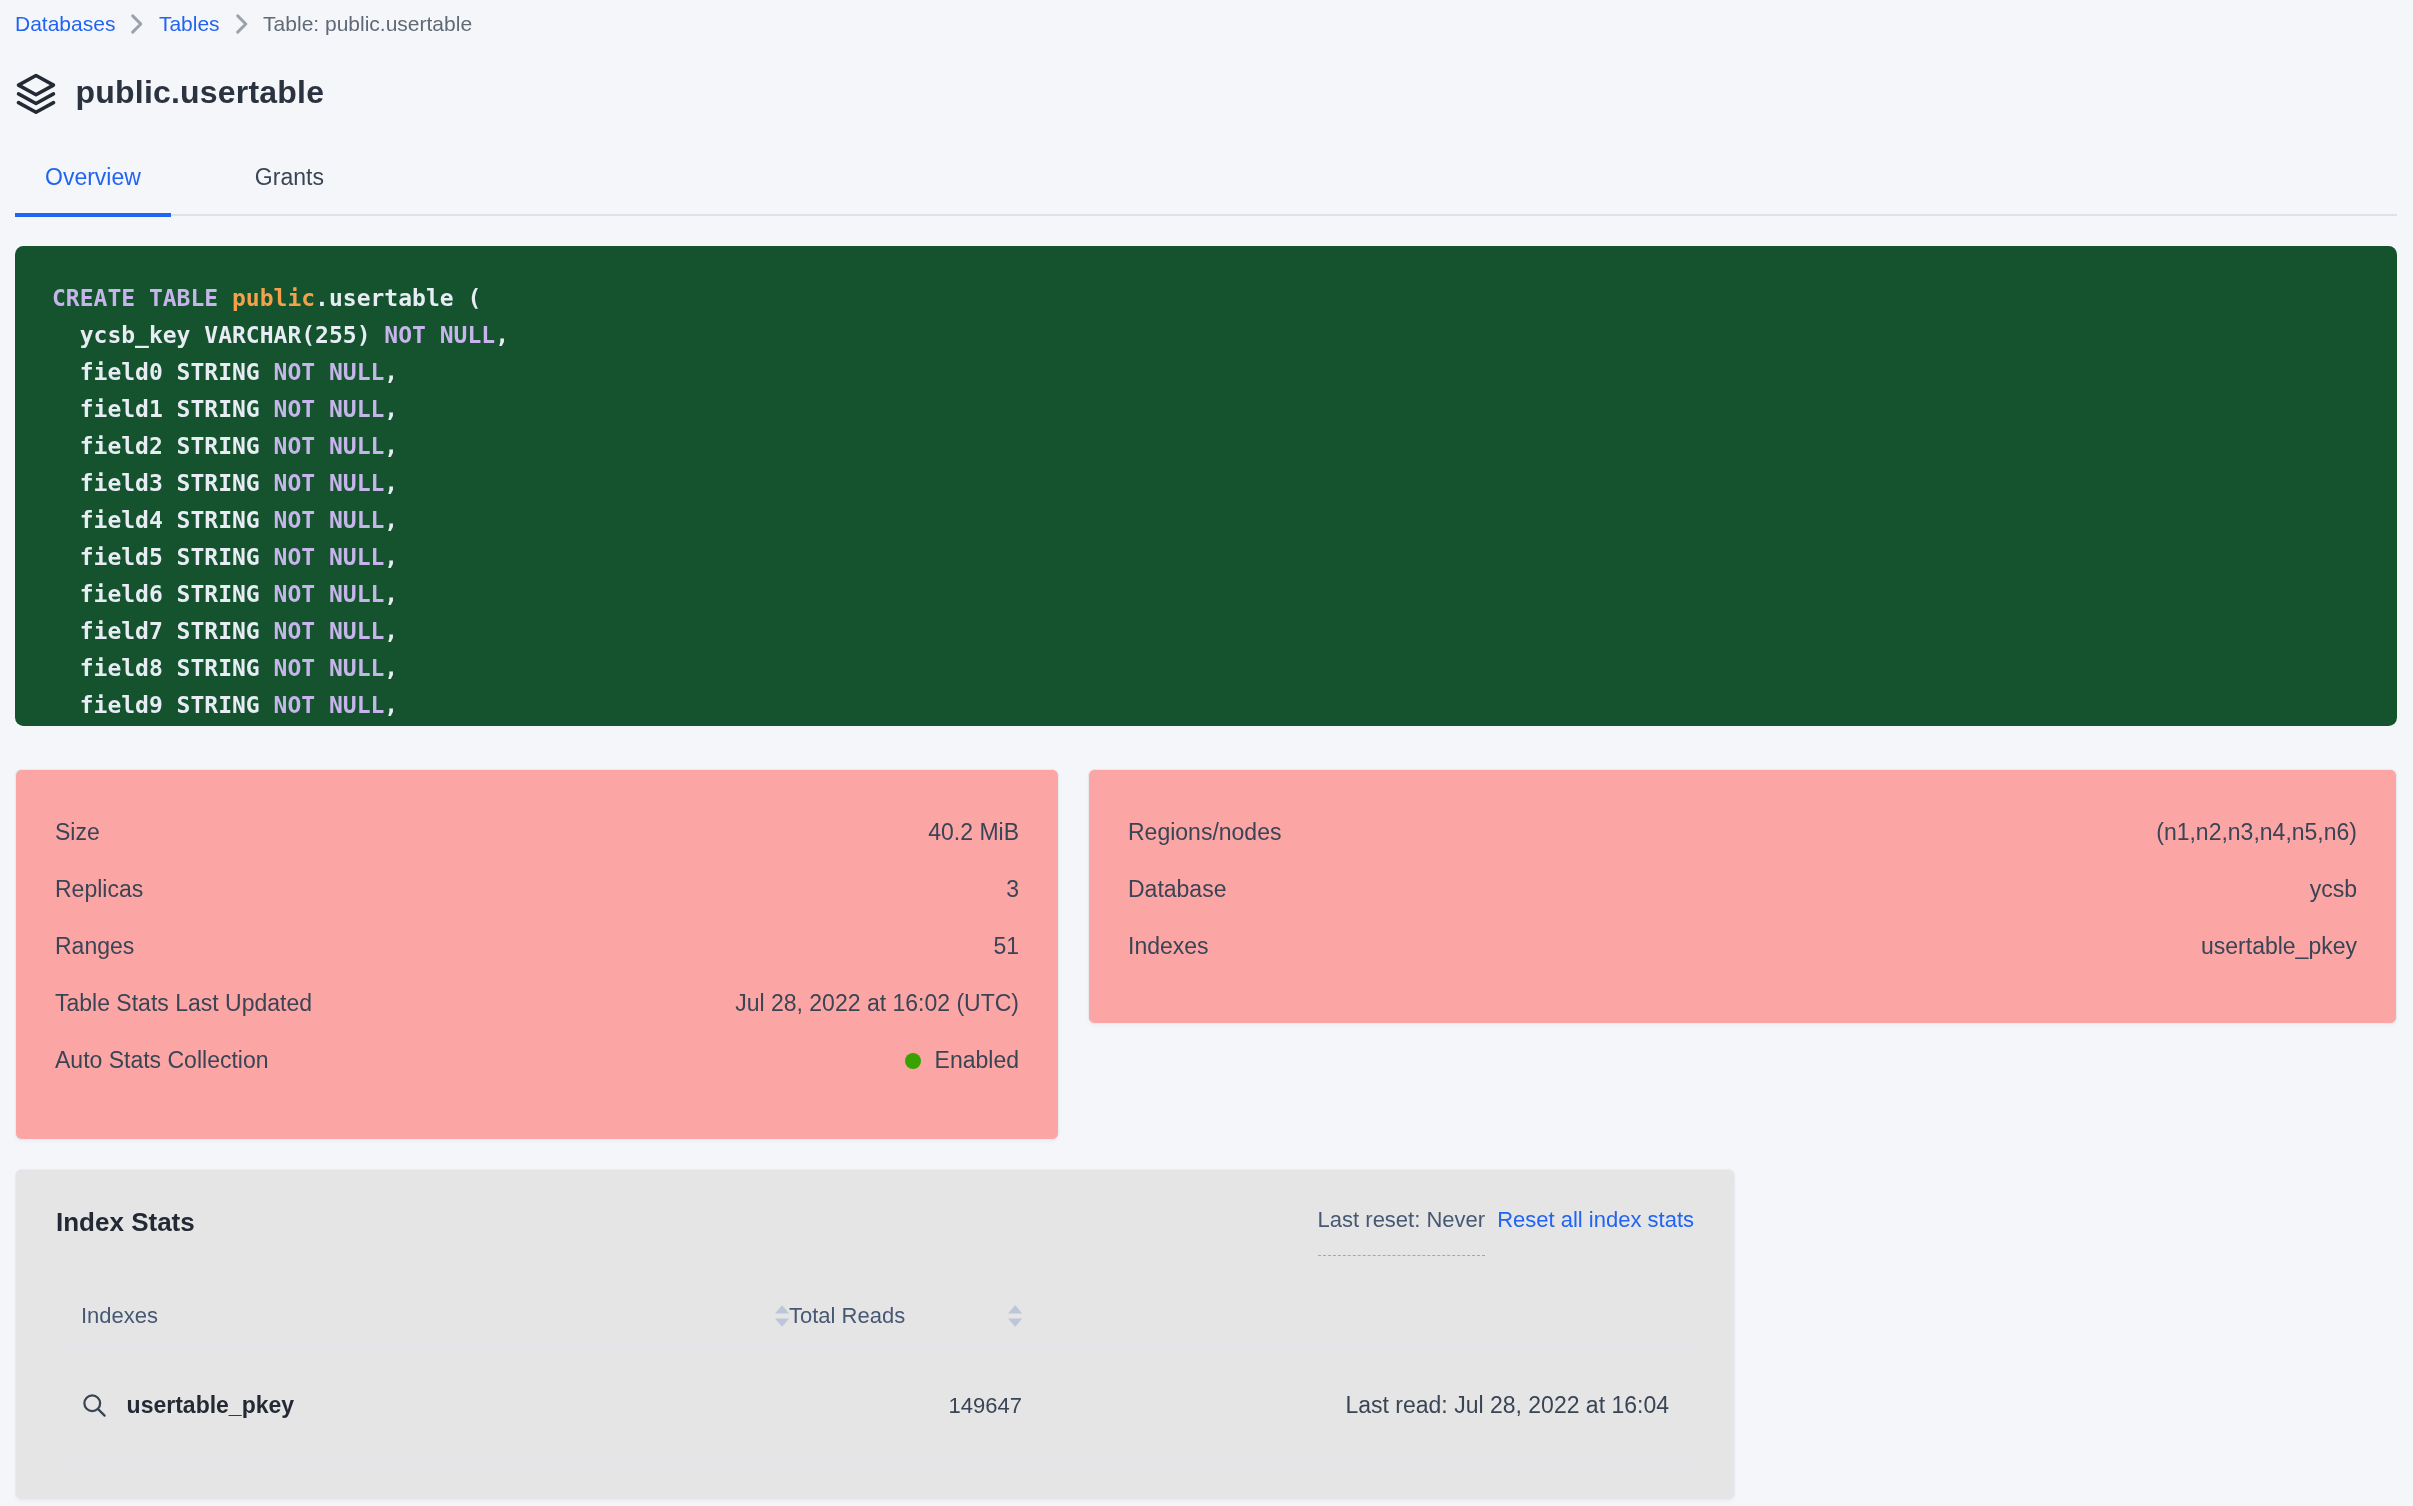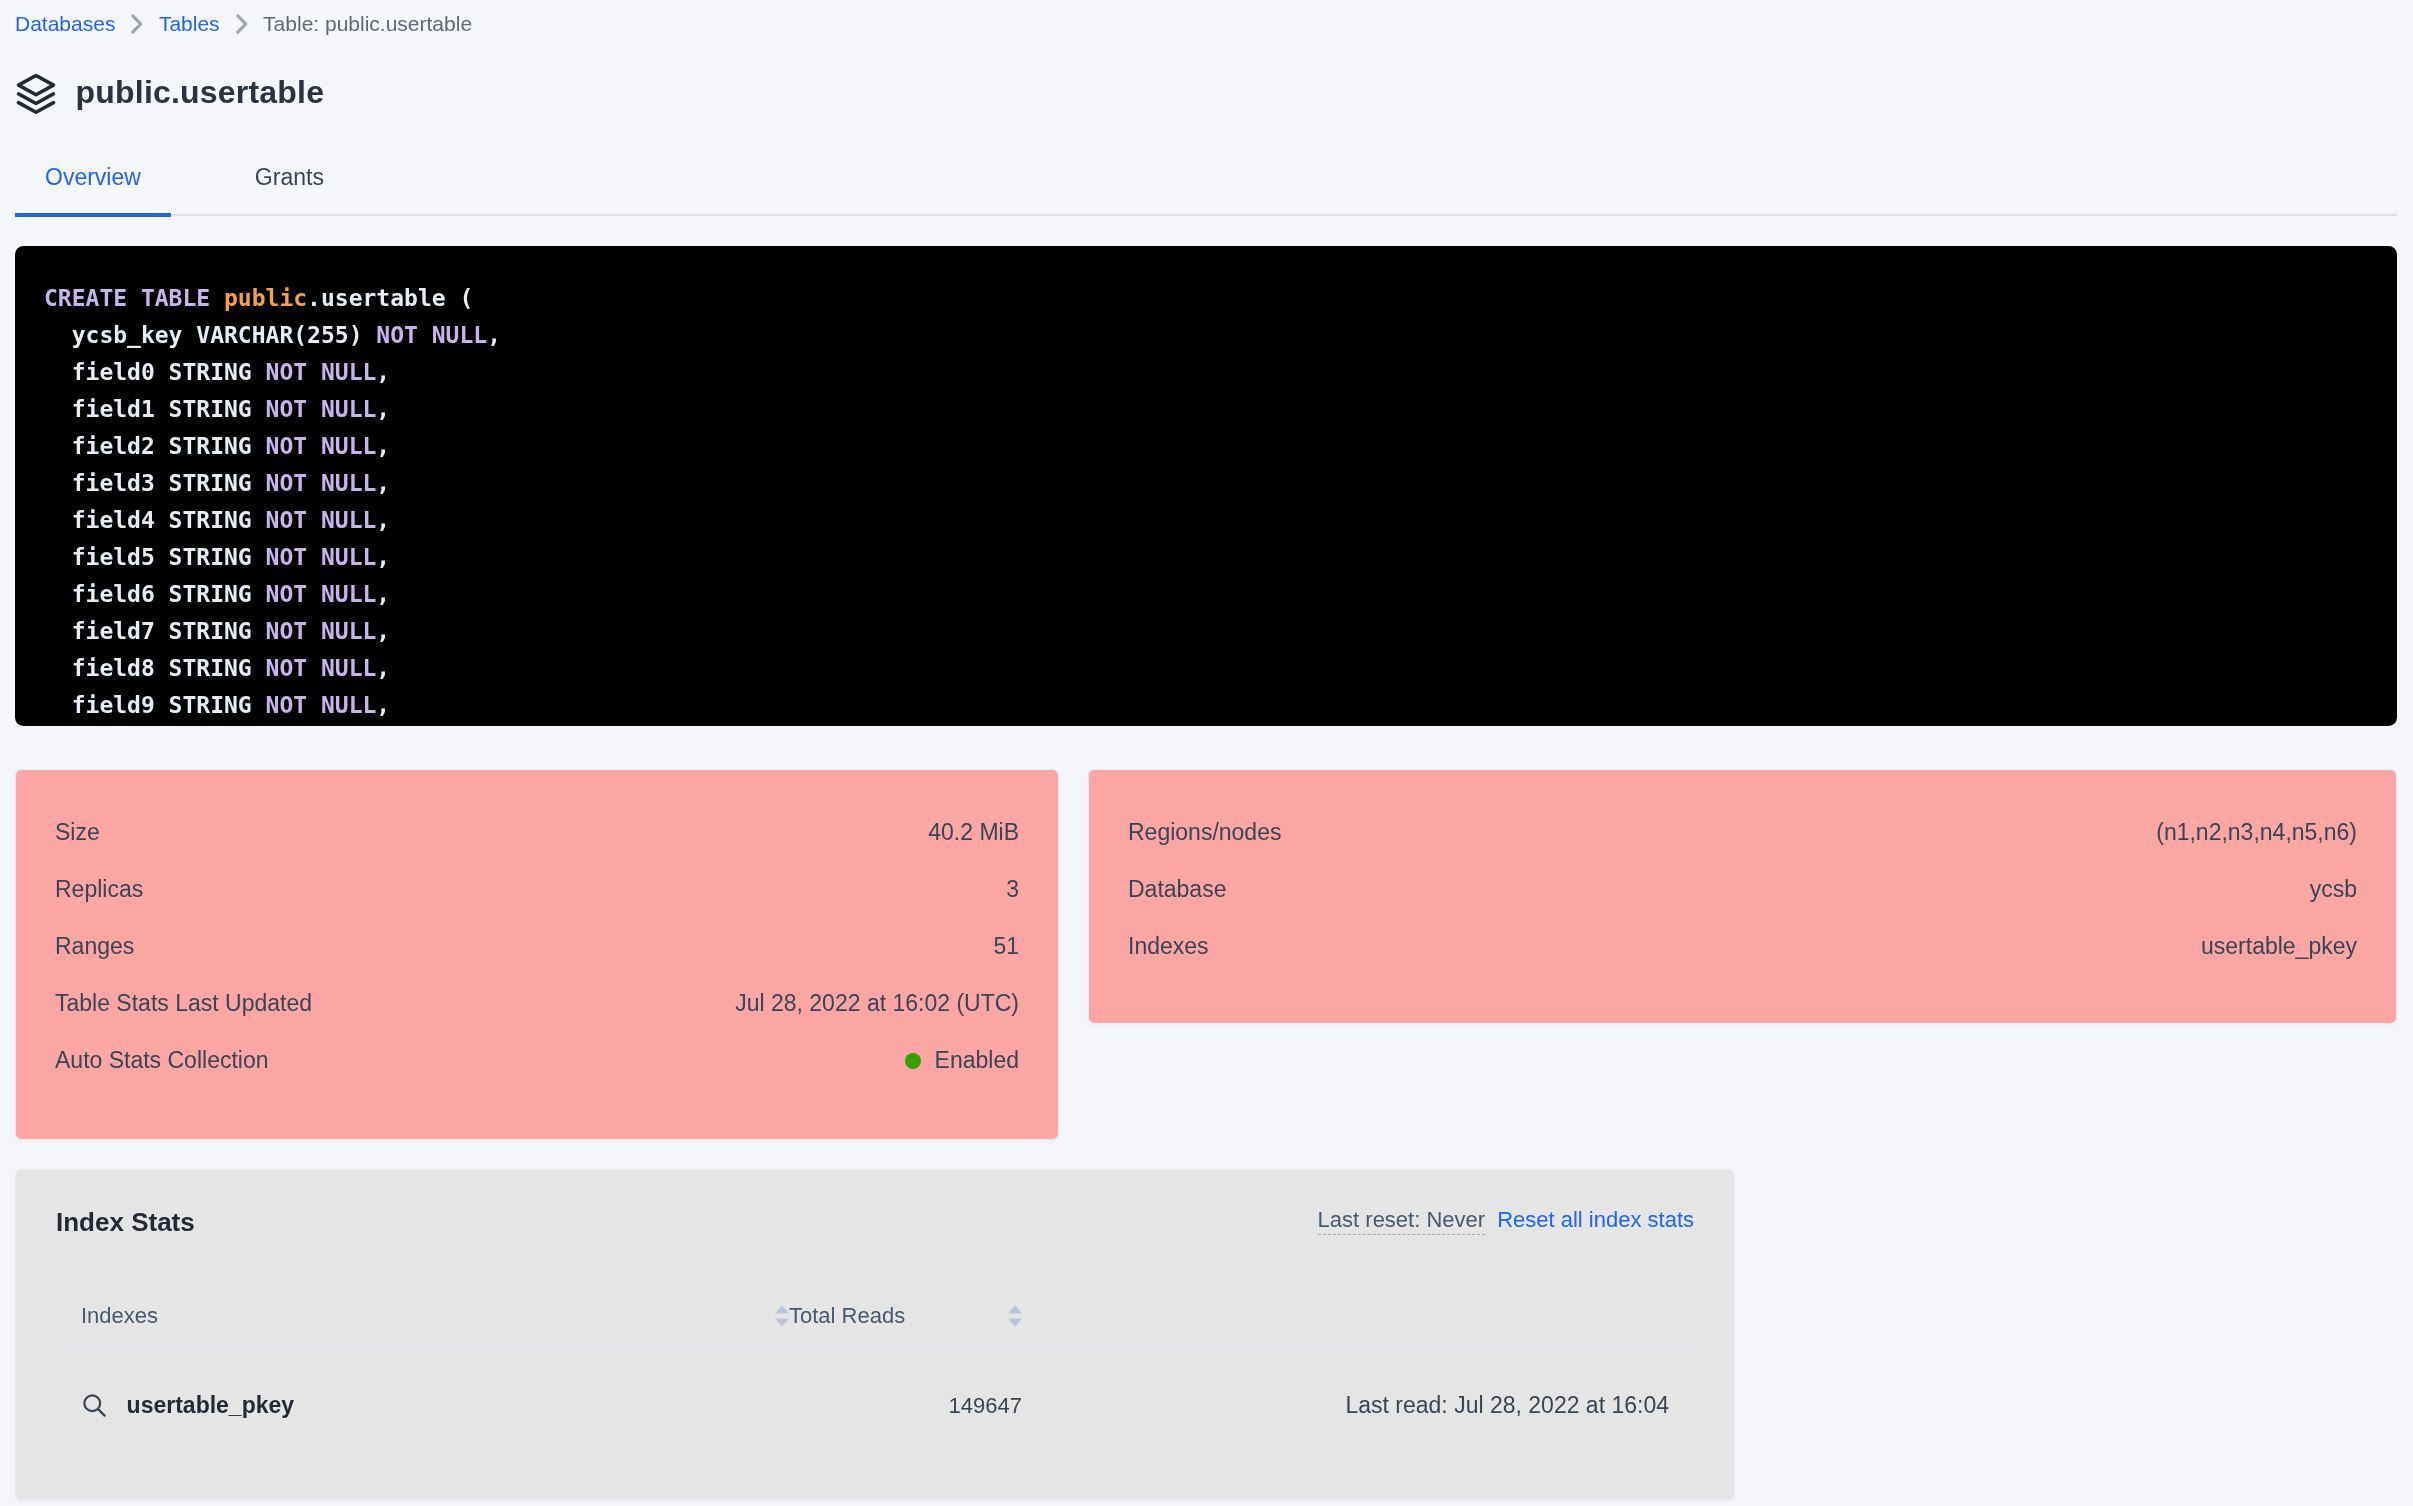--- a/index.html
+++ b/index.html
@@ -25,22 +25,22 @@
   
   .tabs { display:flex; margin-top:34px; border-bottom:2.5px solid #dde2e9; }
   .tab { font-size:23px; padding:11.8px 30px 22px 30px; margin-bottom:-2.5px; cursor:pointer;
          border-bottom:4.2px solid transparent; color:#394455; }
   .tab.active { color:#2164f2; border-bottom-color:#2164f2; }
   .tab + .tab { margin-left:54px; }
 
   
   .code-block {
     margin-top:30px; height:480px; width:100%;
-    background:#000000; border-radius:8.4px;
-    padding:34px 29px; overflow:hidden;
+    background:#14532d; border-radius:8.4px;
+    padding:34px 37px; overflow:hidden;
   }
   .code-line {
     font-family:"DejaVu Sans Mono","Liberation Mono",monospace;
     font-weight:700; font-size:23px; line-height:37px;
     white-space:pre; color:#e7ecf5;
   }
   .code-line .kw { color:#c5b5ea; }
   .code-line .schema { color:#f5a14b; }
   .code-line .plain { color:#e7ecf5; }
 
@@ -60,21 +60,21 @@
   
   .index-card {
     margin-top:29px; width:1720px; height:331px;
     background:#e5e5e5; border:0.8px solid #e7ebf2; border-radius:6.7px;
     box-shadow:0 1.7px 3.4px rgba(26,36,64,.03);
     padding-top:37px; overflow:hidden;text-align:right;
   }
   .index-header { display:flex; justify-content:space-between; align-items:flex-start; padding:0 40px; height:37px; }
   .index-title { font-size:26px; font-weight:700; color:#242a35; }
   .index-header-right { display:flex; align-items:flex-start; font-size:22px; }
-  .last-reset { color:#475872; border-bottom:1.7px dashed #a0a8b8; padding-bottom:1px; }
+  .last-reset { color:#475872; border-bottom:1.7px dashed #a0a8b8; padding-bottom:22px; }
   .reset-link { color:#2164f2; margin-left:12px; cursor:pointer; text-decoration:none; }
 
   .stats-table { margin:42px 35px 0 35px; }
   .stats-grid { display:grid; grid-template-columns:708px 233px 1fr; padding:0 30px; align-items:center; }
   .stats-head { height:59px; }
   .col-head { display:flex; align-items:center; justify-content:space-between; color:#475872; font-size:22px; cursor:pointer; }
   .col-head .sort-icon { margin-left:15px; }
   .divider { height:1.7px; background:#e0e5ec; }
   .stats-row { height:118px; }
   .cell-index { display:flex; align-items:center; cursor:pointer; }

